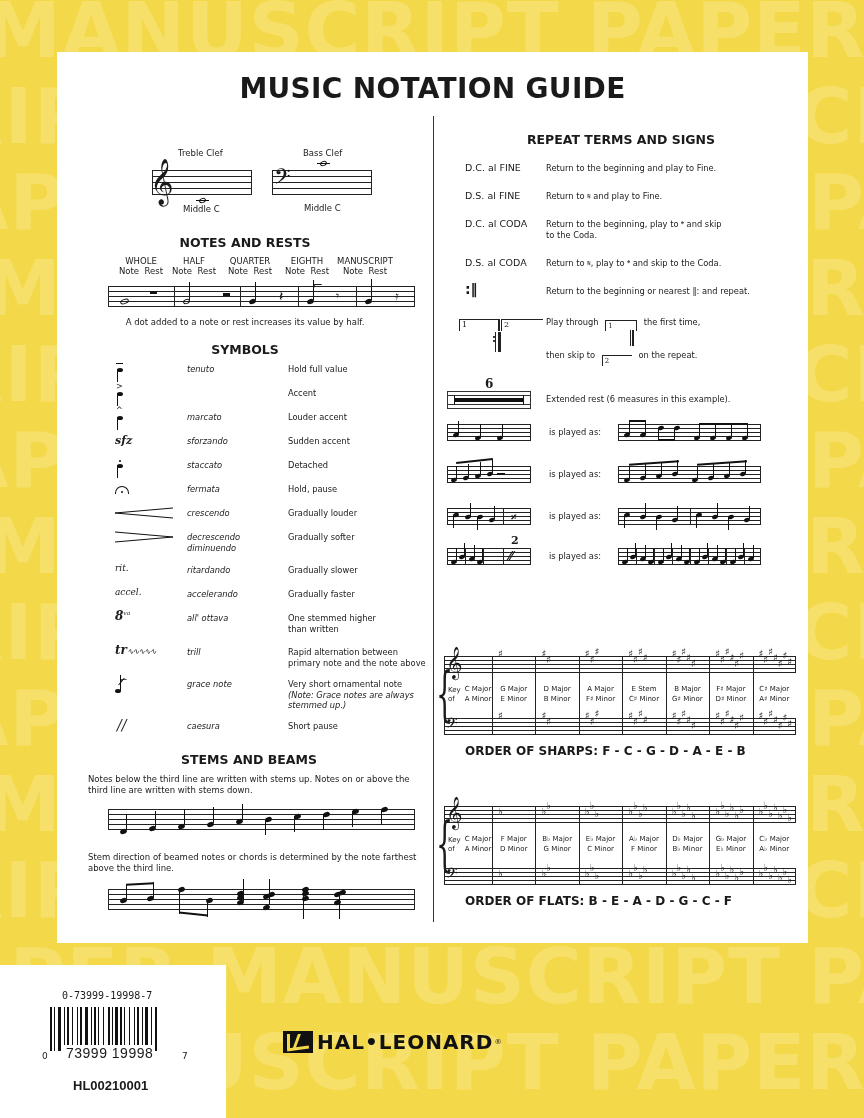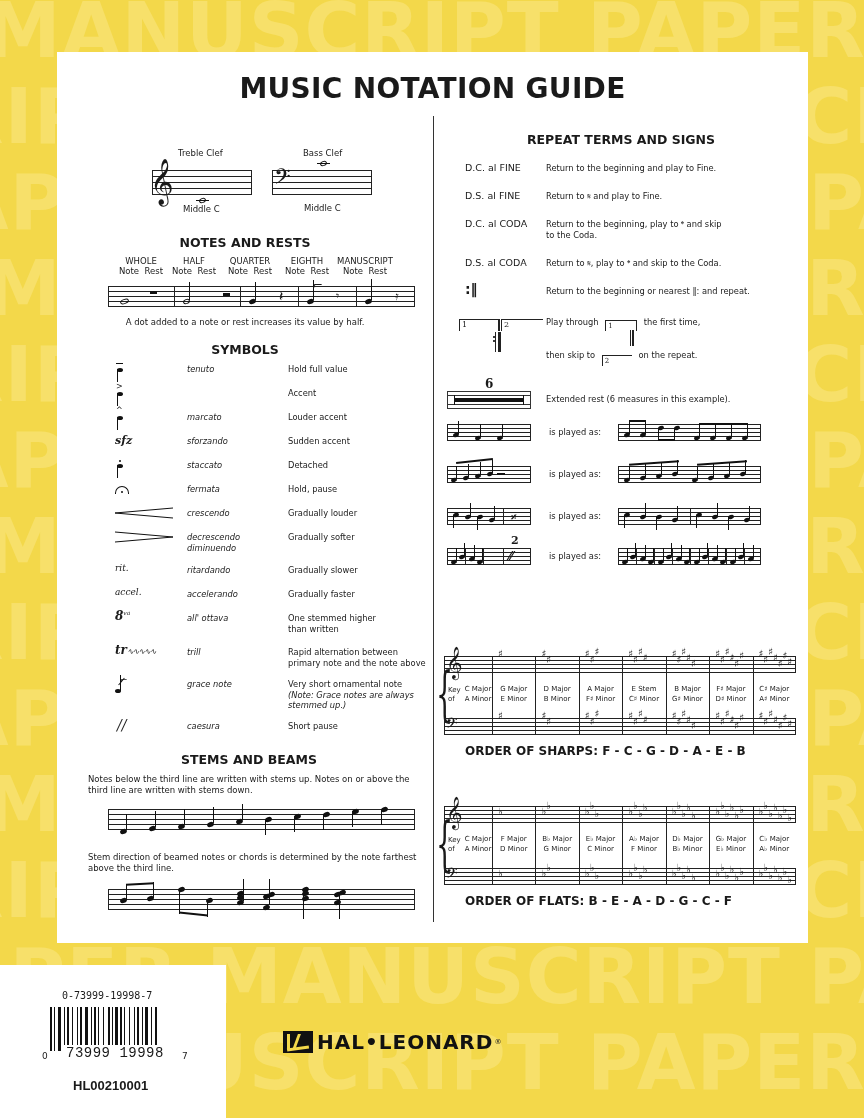--- a/index.html
+++ b/index.html
@@ -911,21 +911,21 @@
       <div style="position: absolute; left: 74.4px; top: 0px; width: 1px; height: 44px; background: rgb(17, 17, 17);"></div>
       <div style="position: absolute; left: 78.6px; top: 0px; width: 1px; height: 44px; background: rgb(17, 17, 17);"></div>
       <div style="position: absolute; left: 83.8px; top: 0px; width: 1px; height: 44px; background: rgb(17, 17, 17);"></div>
       <div style="position: absolute; left: 87px; top: 0px; width: 2px; height: 44px; background: rgb(17, 17, 17);"></div>
       <div style="position: absolute; left: 92.2px; top: 0px; width: 1px; height: 44px; background: rgb(17, 17, 17);"></div>
       <div style="position: absolute; left: 95.4px; top: 0px; width: 3px; height: 44px; background: rgb(17, 17, 17);"></div>
       <div style="position: absolute; left: 100.6px; top: 0px; width: 1px; height: 44px; background: rgb(17, 17, 17);"></div>
       <div style="position: absolute; left: 104.8px; top: 0px; width: 2px; height: 44px; background: rgb(17, 17, 17);"></div>
     </div>
   <div style="position:absolute;left:42px;top:86px;font-family:'DejaVu Sans',sans-serif;font-size:9px;">0</div>
-  <div style="position:absolute;left:64px;top:80px;font-family:Liberation Mono, monospace;font-size:14px;background:#fff;padding:0 2px;letter-spacing:0.5px;">73999 19998</div>
+  <div style="position:absolute;left:64px;top:80px;font-family:Liberation Sans, sans-serif;font-size:14px;background:#fff;padding:0 2px;letter-spacing:0.5px;">73999 19998</div>
   <div style="position:absolute;left:182px;top:86px;font-family:'DejaVu Sans',sans-serif;font-size:9px;">7</div>
   <div style="position:absolute;left:73px;top:113px;font-family:'Liberation Sans',sans-serif;font-weight:bold;font-size:13px;">HL00210001</div>
 </div>
 
 <div class="logo">
   <div class="logo-mark">
     <div style="position:absolute;left:4px;top:3px;width:3px;height:16px;background:#f3d84a"></div>
     <div style="position:absolute;left:4px;top:16px;width:22px;height:3px;background:#f3d84a;transform:rotate(-8deg)"></div>
     <div style="position:absolute;left:12px;top:3px;width:3px;height:16px;background:#f3d84a;transform:skewX(-20deg)"></div>
   </div>

